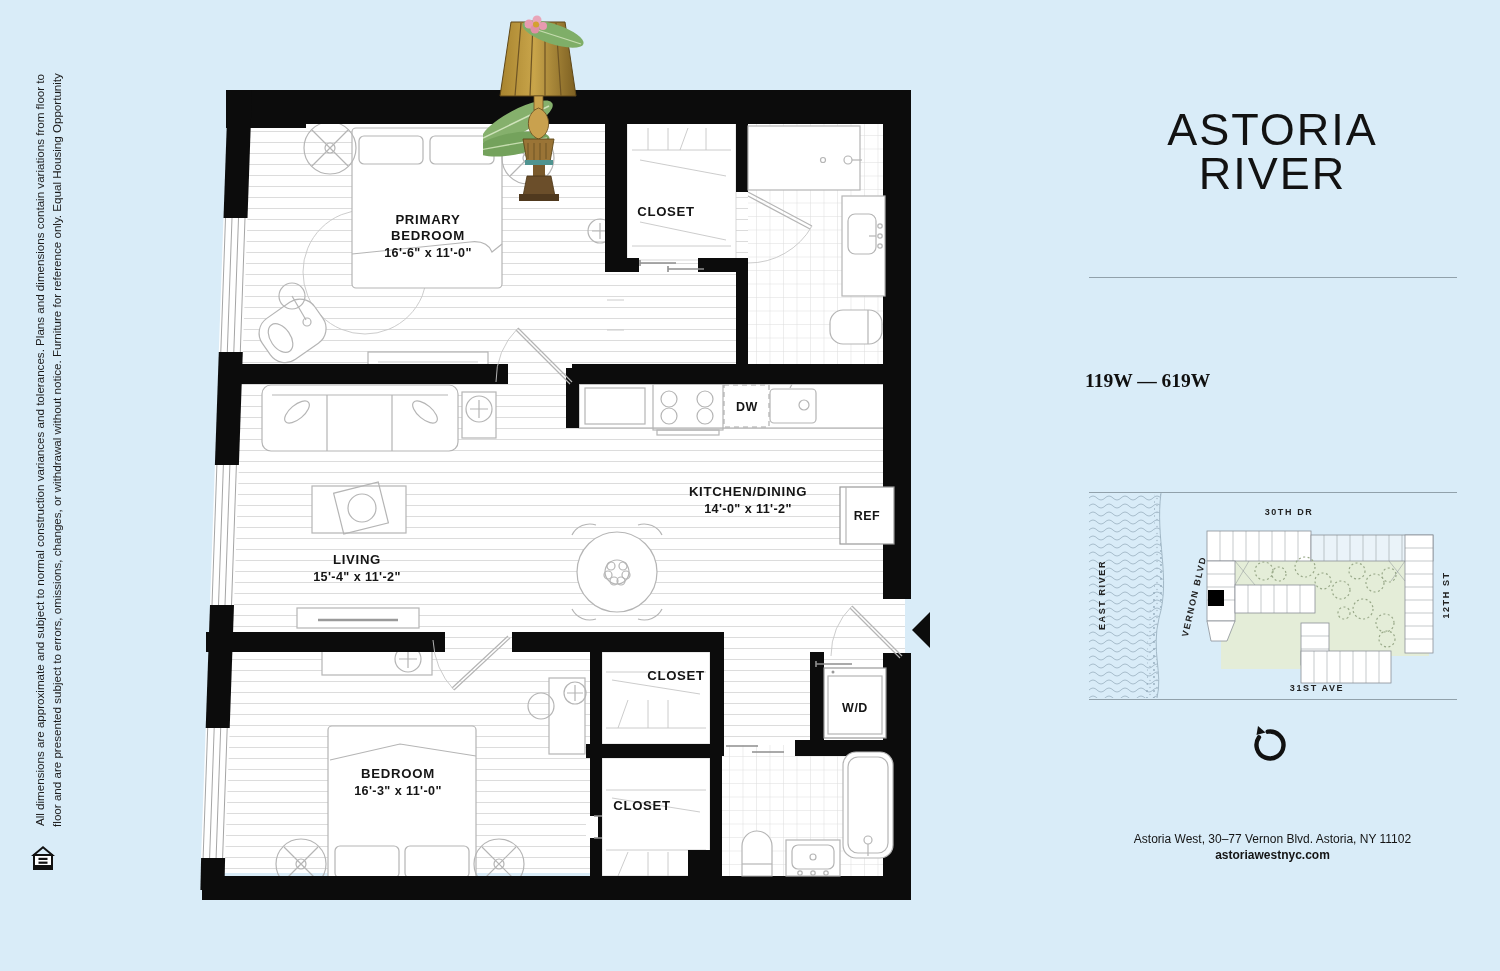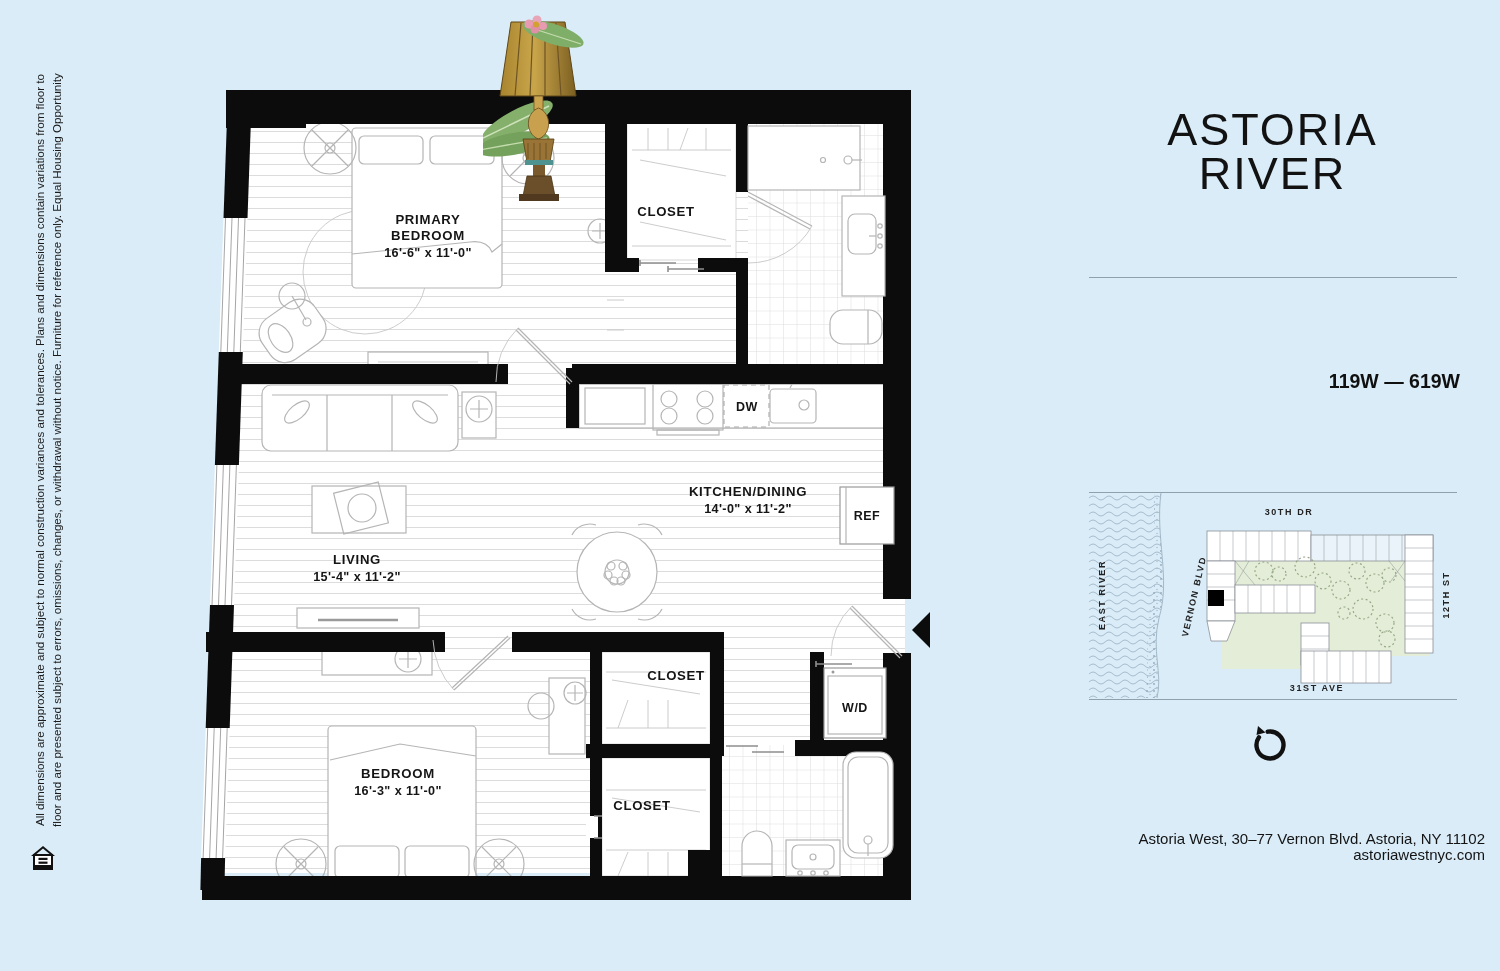--- a/index.html
+++ b/index.html
@@ -2,25 +2,25 @@
 <html><head>
 <meta charset="utf-8">
 <style>
   html,body{margin:0;padding:0;}
   body{width:1500px;height:971px;position:relative;background:#d9ecf8;font-family:"Liberation Sans",sans-serif;overflow:hidden;}
   .abs{position:absolute;}
   #plan-svg{left:200px;top:85px;}
   #lamp-svg{left:483px;top:10px;}
   #logo{left:1085px;top:96px;width:375px;text-align:center;font-size:45px;letter-spacing:2px;line-height:44px;color:#121212;font-weight:400;margin-top:12px;}
   .rule{height:1px;background:#91a1ab;left:1089px;width:368px;}
-  #unit-block{left:1085px;top:369px;width:375px;text-align:right;font-weight:bold;font-size:19.5px;line-height:24px;color:#101010;}
+  #unit-block{left:1085px;top:369px;width:375px;text-align:left;font-weight:bold;font-size:19.5px;line-height:24px;color:#101010;font-family:Liberation Serif, serif;}
   #map-svg{left:1089px;top:493px;}
   #compass-svg{left:1247px;top:721px;}
-  #footer{left:1060px;top:831px;width:425px;text-align:right;font-size:15px;line-height:16.2px;color:#141414;}
-  #footer .b{font-weight:normal;}
+  #footer{left:1060px;top:831px;width:425px;text-align:center;font-size:12px;line-height:16.2px;color:#141414;}
+  #footer .b{font-weight:bold;}
   #disclaimer{left:-357px;top:433px;width:810px;height:34px;transform:rotate(-90deg);font-size:11.6px;line-height:17px;color:#1b1b1b;text-align:center;}
   #eho-svg{left:30px;top:845px;}
   text{font-family:"Liberation Sans",sans-serif;}
   .roomlbl{font-size:13.2px;font-weight:bold;letter-spacing:.7px;fill:#151515;}
   .dimlbl{font-size:12.6px;font-weight:bold;letter-spacing:.4px;fill:#151515;}
   .applbl{font-size:12.5px;font-weight:bold;letter-spacing:.5px;fill:#151515;}
   .street{font-size:9px;font-weight:bold;letter-spacing:1.6px;fill:#222;}
   .furn{fill:#fff;stroke:#b5b5b5;stroke-width:1.2;}
   .furnln{fill:none;stroke:#b5b5b5;stroke-width:1.2;}
   .thin{fill:none;stroke:#c6c6c6;stroke-width:0.9;}

